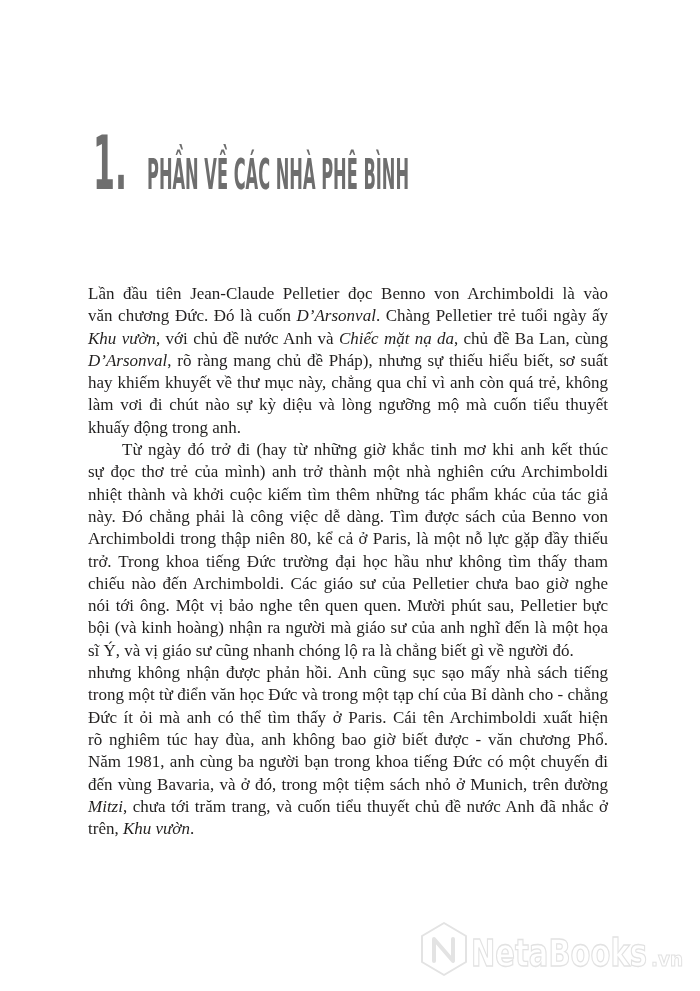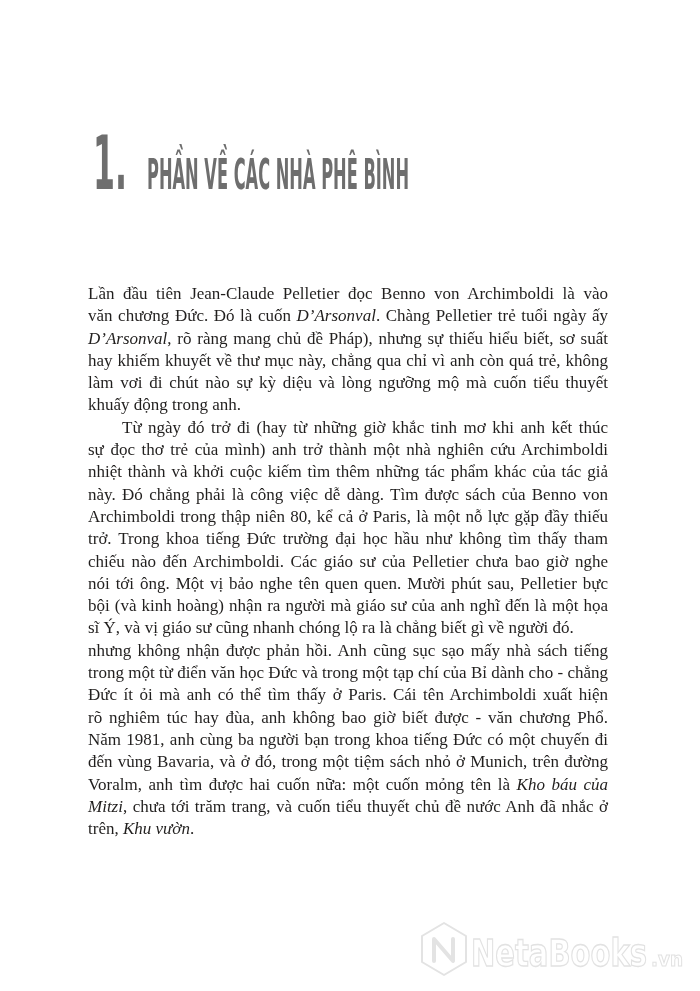--- a/index.html
+++ b/index.html
@@ -51,20 +51,21 @@
 
   <svg class="heading-svg" width="360" height="72" viewBox="0 0 360 72">
     <text x="7" y="61" font-size="75" textLength="34" lengthAdjust="spacingAndGlyphs" fill="#6e6e6e">1.</text>
     <text x="61" y="61" font-size="43" textLength="262" lengthAdjust="spacingAndGlyphs" fill="#6e6e6e">PHẦN VỀ CÁC NHÀ PHÊ BÌNH</text>
   </svg>
 
   <div class="body-text" style="color: rgb(33, 31, 30);">
       <div class="para">
         <div class="line"><span>Lần đầu tiên Jean-Claude Pelletier đọc Benno von Archimboldi là vào</span></div>
         <div class="line"><span>văn chương Đức. Đó là cuốn </span><i>D’Arsonval</i><span>. Chàng Pelletier trẻ tuổi ngày ấy</span></div>
+        <div class="line"><i>Khu vườn</i><span>, với chủ đề nước Anh và </span><i>Chiếc mặt nạ da</i><span>, chủ đề Ba Lan, cùng</span></div>
         <div class="line"><i>D’Arsonval</i><span>, rõ ràng mang chủ đề Pháp), nhưng sự thiếu hiểu biết, sơ suất</span></div>
         <div class="line"><span>hay khiếm khuyết về thư mục này, chẳng qua chỉ vì anh còn quá trẻ, không</span></div>
         <div class="line"><span>làm vơi đi chút nào sự kỳ diệu và lòng ngưỡng mộ mà cuốn tiểu thuyết</span></div>
         <div class="line last"><span>khuấy động trong anh.</span></div>
       </div>
       <div class="para">
         <div class="line indent"><span>Từ ngày đó trở đi (hay từ những giờ khắc tinh mơ khi anh kết thúc</span></div>
         <div class="line"><span>sự đọc thơ trẻ của mình) anh trở thành một nhà nghiên cứu Archimboldi</span></div>
         <div class="line"><span>nhiệt thành và khởi cuộc kiếm tìm thêm những tác phẩm khác của tác giả</span></div>
         <div class="line"><span>này. Đó chẳng phải là công việc dễ dàng. Tìm được sách của Benno von</span></div>
@@ -75,21 +76,20 @@
         <div class="line"><span>bội (và kinh hoàng) nhận ra người mà giáo sư của anh nghĩ đến là một họa</span></div>
         <div class="line last"><span>sĩ Ý, và vị giáo sư cũng nhanh chóng lộ ra là chẳng biết gì về người đó.</span></div>
       </div>
       <div class="para">
         <div class="line"><span>nhưng không nhận được phản hồi. Anh cũng sục sạo mấy nhà sách tiếng</span></div>
         <div class="line"><span>trong một từ điển văn học Đức và trong một tạp chí của Bỉ dành cho - chẳng</span></div>
         <div class="line"><span>Đức ít ỏi mà anh có thể tìm thấy ở Paris. Cái tên Archimboldi xuất hiện</span></div>
         <div class="line"><span>rõ nghiêm túc hay đùa, anh không bao giờ biết được - văn chương Phổ.</span></div>
         <div class="line"><span>Năm 1981, anh cùng ba người bạn trong khoa tiếng Đức có một chuyến đi</span></div>
         <div class="line"><span>đến vùng Bavaria, và ở đó, trong một tiệm sách nhỏ ở Munich, trên đường</span></div>
-        <div class="line"><span>Voralm, anh tìm được hai cuốn nữa: một cuốn mỏng tên là </span><i>Kho báu của</i></div>
         <div class="line"><i>Mitzi</i><span>, chưa tới trăm trang, và cuốn tiểu thuyết chủ đề nước Anh đã nhắc ở</span></div>
         <div class="line last"><span>trên, </span><i>Khu vườn</i><span>.</span></div>
       </div>
     </div>
 
   <svg class="watermark-svg" width="285" height="70" viewBox="0 0 285 70">
     <g fill="none" stroke="#e3e3e3" stroke-width="2" stroke-linejoin="round">
       <polygon points="29,5 51,18 51,44 29,57 7,44 7,18"></polygon>
       <path d="M19 43 V21 L38 43 V21" stroke-width="4" stroke-linecap="round"></path>
     </g>

